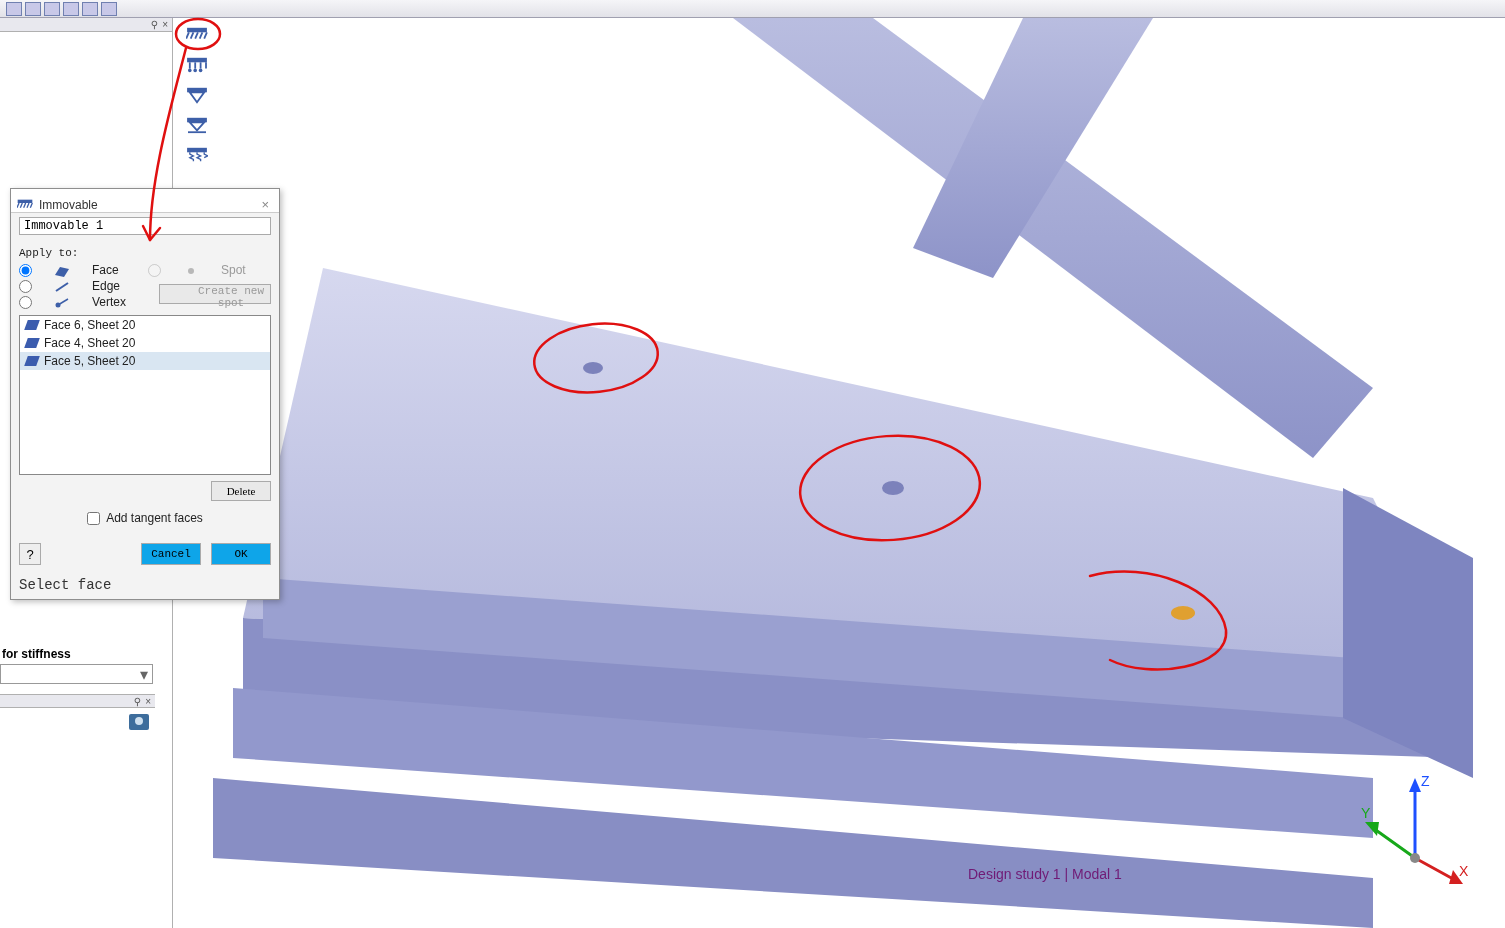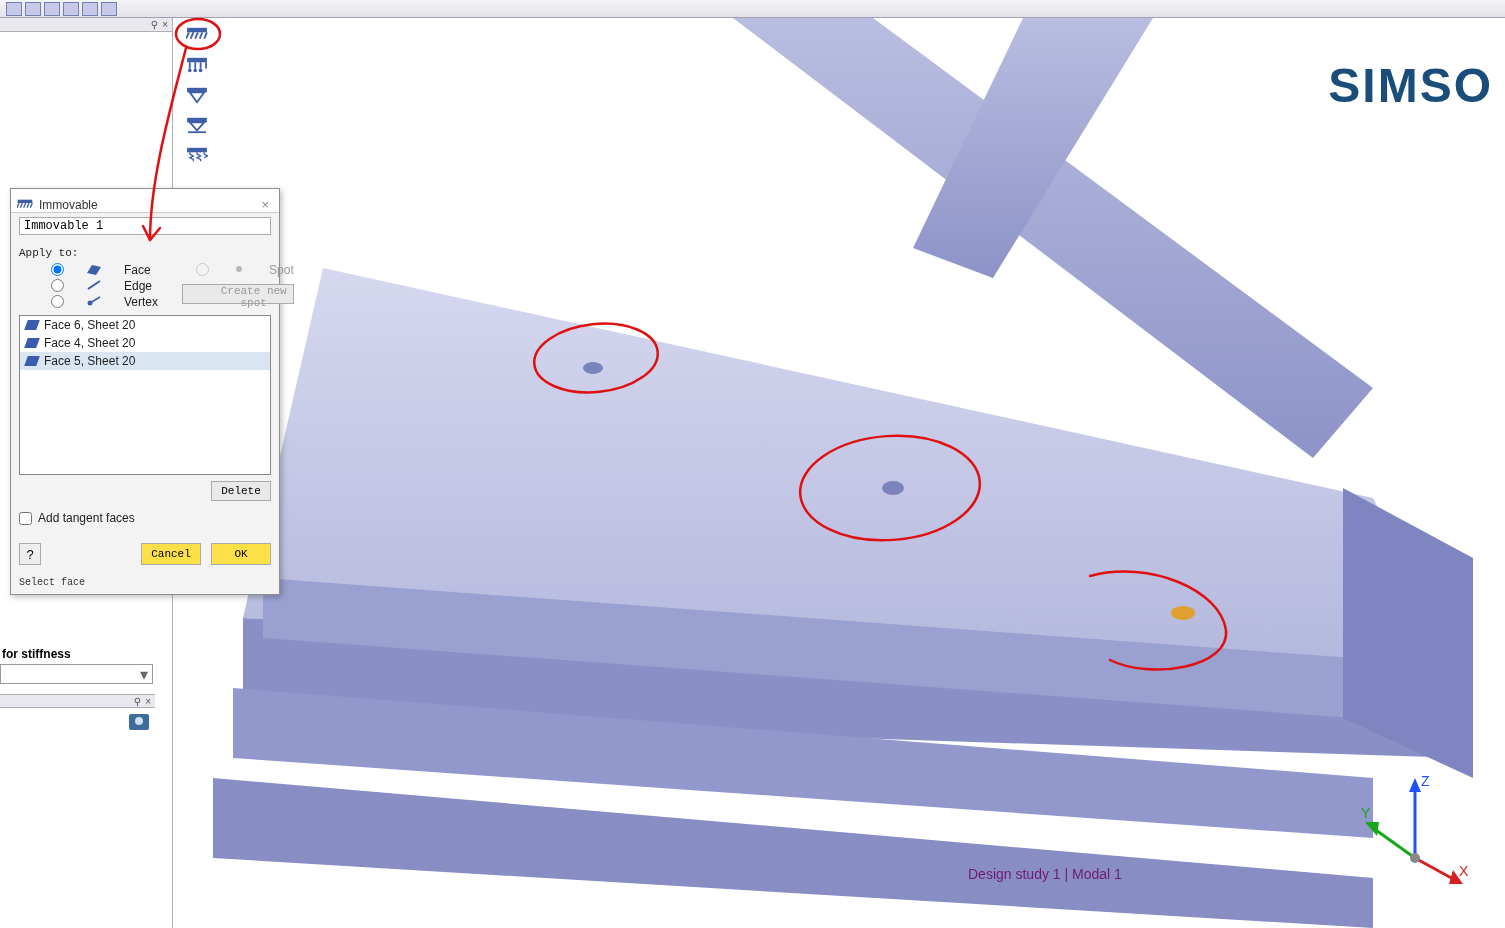--- a/index.html
+++ b/index.html
@@ -42,38 +42,38 @@
 
 
 .dialog { position:absolute; left:10px; top:188px; width:270px; background:#f3f3f3; border:1px solid #8e8e8e; box-shadow:2px 2px 6px rgba(0,0,0,0.25); }
 .dialog .titlebar { height:24px; background:#ffffff; border-bottom:1px solid #ccc; display:flex; align-items:flex-end; padding:0 6px; font-size:12px; color:#333; }
 .dialog .titlebar .ti { width:16px; height:14px; margin-right:6px; }
 .dialog .titlebar .close { margin-left:auto; font-size:13px; color:#888; padding:0 4px; }
 .dialog .body { padding:4px 8px 8px 8px; font-size:12px; color:#222; }
 .dialog input[type=text] { width:100%; height:18px; border:1px solid #aaa; font-size:12px; padding:0 4px; background:#fff; font-family:"Courier New",monospace; }
 .dialog .section-label { font-size:11px; margin:12px 0 4px 0; font-family:"Courier New",monospace; }
 .dialog .apply-grid { display:grid; grid-template-columns: 1fr 1fr; gap:2px 6px; align-items:center; }
-.dialog .rb { display:flex; align-items:flex-start; gap:22px; font-size:12px; font-family:"Courier New",monospace;margin-left:32px; }
+.dialog .rb { display:flex; align-items:flex-end; gap:22px; font-size:12px; font-family:"Courier New",monospace; }
 .dialog .rb input { margin:0; }
 .dialog .rb .mini { width:16px; height:12px; display:inline-block; }
 .dialog .rb.dim { color:#9a9a9a; }
 .dialog button.small { width:112px; height:20px; font-size:11px; background:#e9e9e9; border:1px solid #aaa; font-family:"Courier New",monospace;padding-left:32px; }
 .dialog button.small:disabled { color:#9a9a9a; }
 .dialog .listbox { margin-top:6px; height:160px; border:1px solid #888; background:#fff; overflow:auto; }
 .dialog .listbox .row { display:flex; align-items:center; gap:6px; padding:2px 6px; font-size:12px; font-family:"Courier New",monospace; }
 .dialog .listbox .row.sel { background:#d9e6f2; }
 .dialog .listbox .sw { width:12px; height:10px; background:#3b5cae; transform:skewX(-20deg); }
 .dialog .below-list { display:flex; justify-content:flex-end; margin-top:6px; }
-.dialog .below-list button { width:60px; height:20px; font-size:11px; background:#e9e9e9; border:1px solid #aaa; font-family:Liberation Mono, monospace; }
-.dialog .chk-row { display:flex; align-items:center; gap:6px; margin-top:10px; font-family:"Courier New",monospace; }
+.dialog .below-list button { width:60px; height:20px; font-size:11px; background:#e9e9e9; border:1px solid #aaa; font-family:Liberation Serif, serif; }
+.dialog .chk-row { display:flex; align-items:center; gap:6px; margin-top:10px; justify-content:center; font-family:"Courier New",monospace; }
 .dialog .btn-row { display:flex; gap:10px; margin-top:18px; align-items:center; }
 .dialog .btn-row .help { width:22px; height:22px; border:1px solid #aaa; background:#eee; font-size:13px; }
 .dialog .btn-row .spacer { flex:1; }
-.dialog .btn-row .act { width:60px; height:22px; font-size:11px; background:#fde047; border:1px solid #aaa; font-family:"Courier New",monospace; }
-.dialog .status { font-size:10px; padding:4px 8px 6px 8px; font-family:"Courier New",monospace; color:#333; }
+.dialog .btn-row .act { width:60px; height:22px; font-size:11px; background:#0ea5e9; border:1px solid #aaa; font-family:"Courier New",monospace; }
+.dialog .status { font-size:14px; padding:4px 8px 6px 8px; font-family:"Courier New",monospace; color:#333; }
 
 
 .annot { position:absolute; inset:0; pointer-events:none; }
 .annot svg { width:100%; height:100%; }
 
 
 .glyph { font-family:Arial; }
 
 </style>
 </head>
@@ -117,21 +117,20 @@
       <polygon points="60,670 1200,760 1200,820 60,740" fill="#9298cc"></polygon>
       <polygon points="40,760 1200,860 1200,910 40,840" fill="#888ec4"></polygon>
 
       <polygon points="1170,470 1300,540 1300,760 1170,700" fill="#7e85c0"></polygon>
 
       <ellipse cx="420" cy="350" rx="10" ry="6" fill="#7c82bb"></ellipse>
       <ellipse cx="720" cy="470" rx="11" ry="7" fill="#7c82bb"></ellipse>
       <ellipse cx="1010" cy="595" rx="12" ry="7" fill="#e0a030"></ellipse>
     </svg>
 
-    <div class="brand">SIMSO</div>
 
     <div class="axis">
       <svg viewBox="0 0 120 120">
         <g stroke-width="3" stroke-linecap="round">
           <line x1="60" y1="90" x2="60" y2="20" stroke="#1e50ff"></line>
           <polygon points="60,10 54,24 66,24" fill="#1e50ff"></polygon>
           <line x1="60" y1="90" x2="18" y2="60" stroke="#17a81a"></line>
           <polygon points="10,54 24,54 22,68" fill="#17a81a"></polygon>
           <line x1="60" y1="90" x2="100" y2="112" stroke="#d42020"></line>
           <polygon points="108,116 94,116 98,102" fill="#d42020"></polygon>

